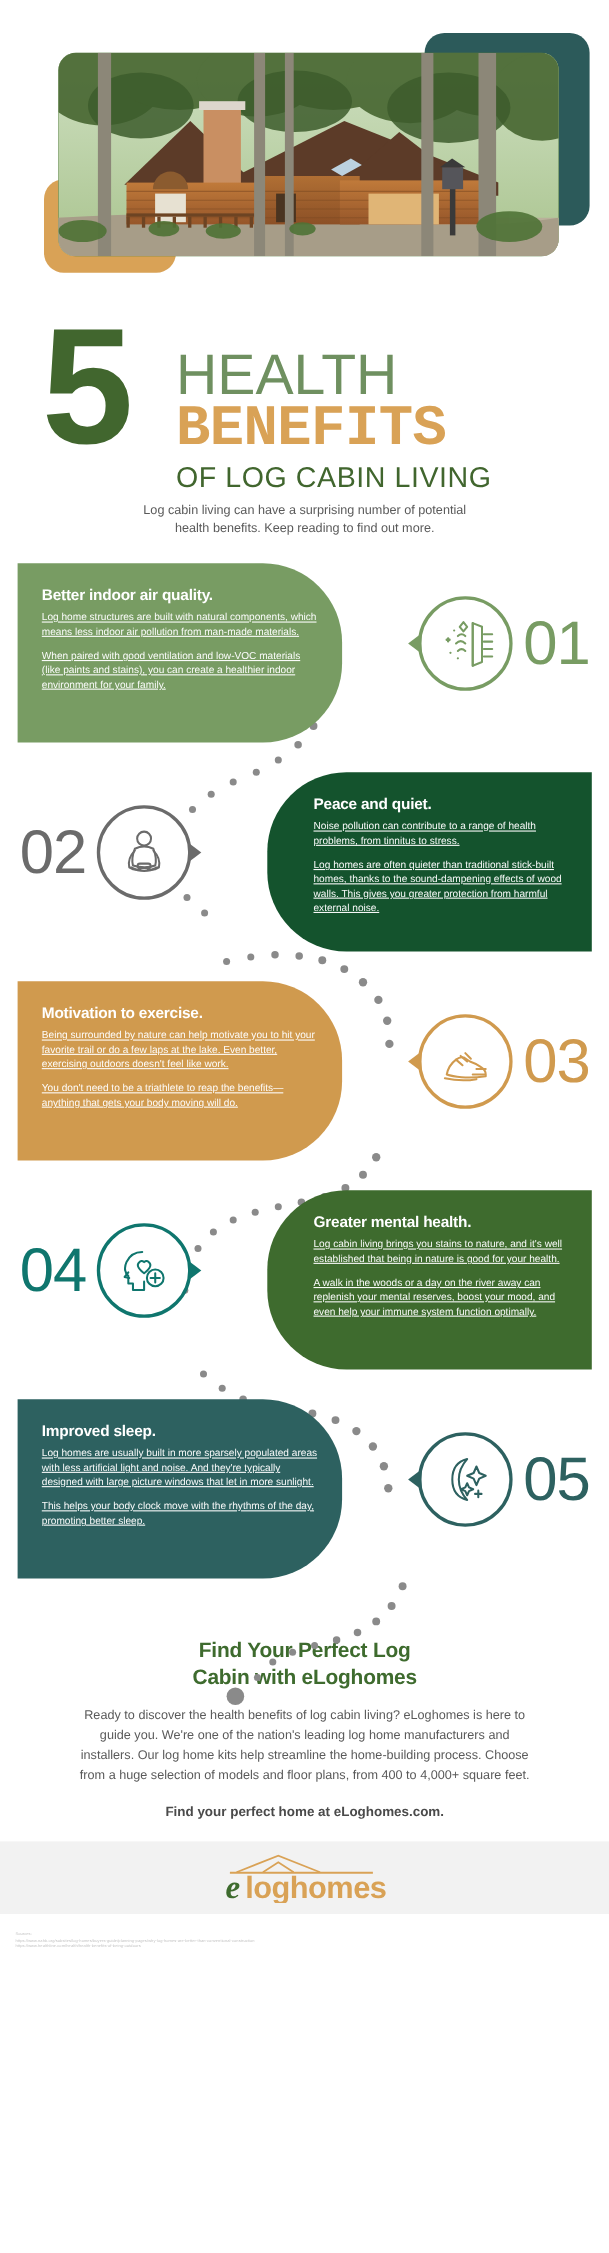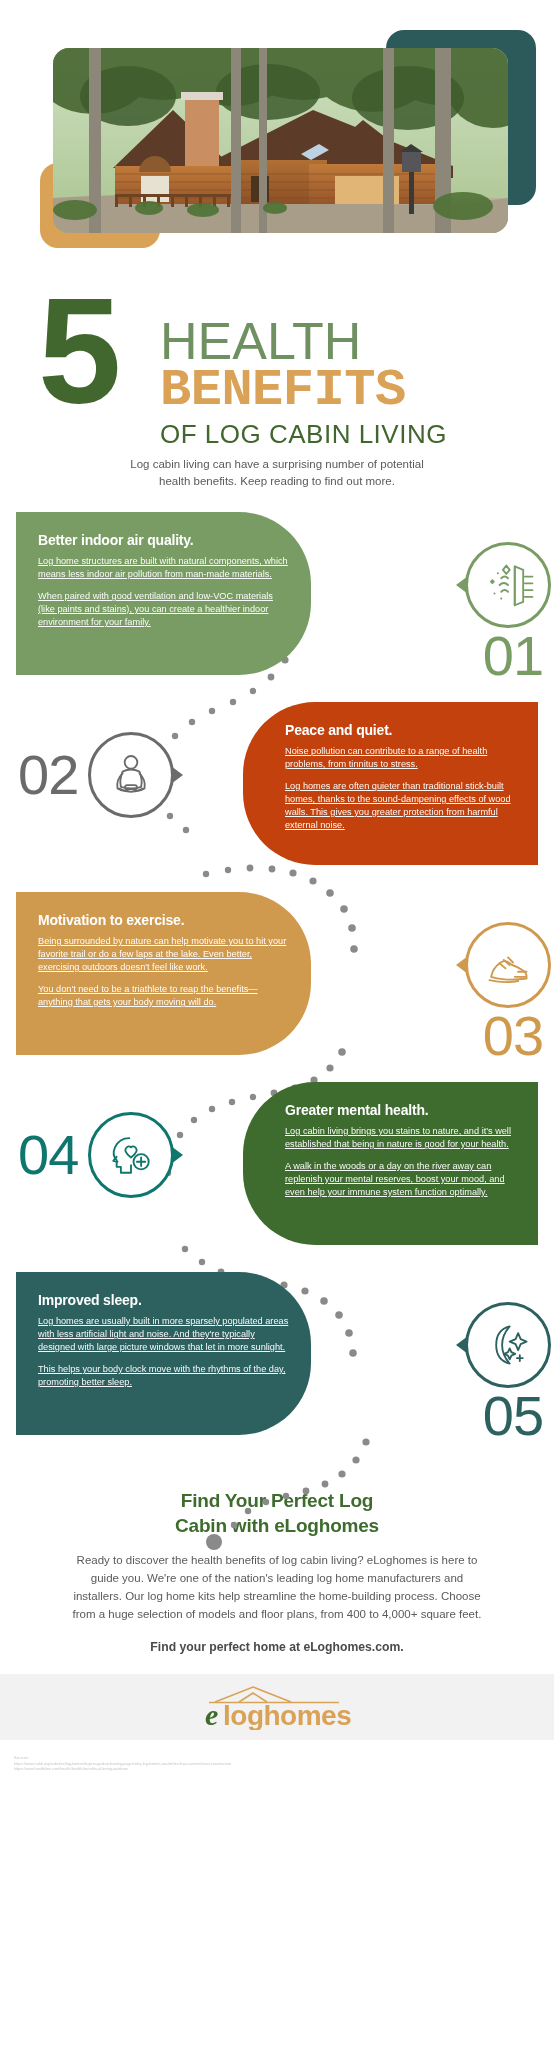--- a/index.html
+++ b/index.html
@@ -71,21 +71,21 @@
     padding: 20px 22px 0 22px;
     color: #ffffff;
   }
   .panel.left  { left: 16px;  border-radius: 0 72px 72px 0; }
   .panel.right { right: 16px; border-radius: 72px 0 0 72px; padding-left: 42px; }
 
   .panel h3 { font-size: 14px; font-weight: 700; margin-bottom: 7px; letter-spacing: -0.2px; }
   .panel p  { font-size: 9.2px; line-height: 13px; margin-bottom: 9px; opacity: .97; text-decoration: underline; }
 
   .numwrap { position: absolute; top: 30px; display: flex; align-items: center; }
-  .numwrap.right { right: 3px; flex-direction: column; }
+  .numwrap.right { right: 18px; }
   .numwrap.left  { left: 18px; }
 
   .circle {
     width: 86px; height: 86px; border-radius: 50%;
     border: 3.5px solid currentColor;
     display: flex; align-items: center; justify-content: center;
     background: #fff; position: relative; flex: none;
   }
   .circle .nib {
     position: absolute; width: 0; height: 0;
@@ -94,21 +94,21 @@
   }
   .nib.nib-left  { left: -12px;  border-right: 12px solid currentColor; }
   .nib.nib-right { right: -12px; border-left: 12px solid currentColor; }
 
   .bignum { font-size: 56px; font-weight: 400; line-height: 56px; letter-spacing: -1px; }
   .numwrap.right .bignum { margin-left: 10px; }
   .numwrap.left  .bignum { margin-right: 10px; }
 
   
   .c-green-light { color: #789c63; }  .bg-green-light { background: #789c63; }
-  .c-gray        { color: #6b6b6b; }  .bg-gray        { background: #c2410c; }
+  .c-gray        { color: #6b6b6b; }  .bg-gray        { background: #14532d; }
   .c-gold        { color: #d09a4e; }  .bg-gold        { background: #d09a4e; }
   .c-green-dark  { color: #0f766e; }  .bg-green-dark  { background: #3e6b2e; }
   .c-teal        { color: #2d6160; text-align: center; }  .bg-teal        { background: #2d6160; }
 
   .icon-svg { width: 54px; height: 54px; }
 
   
   .cta { width: 554px; padding: 26px 0 6px 0; text-align: center; }
   .cta h2 {
     font-size: 19px; line-height: 25px; font-weight: 700; color: #3e6b2e;

